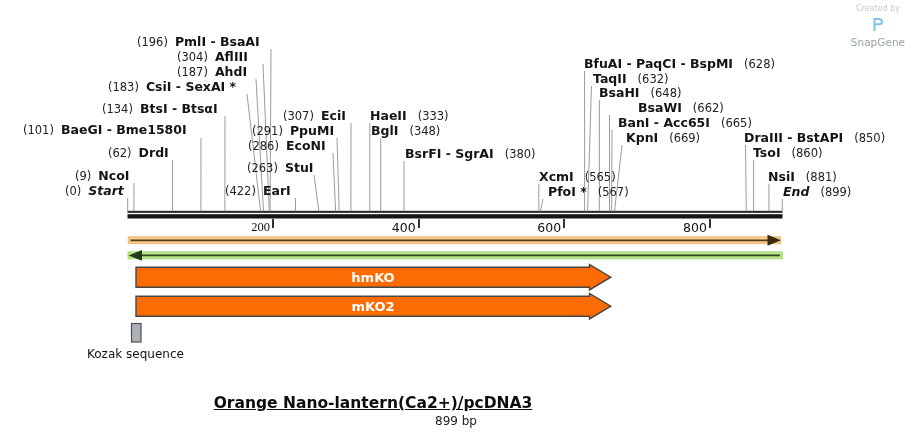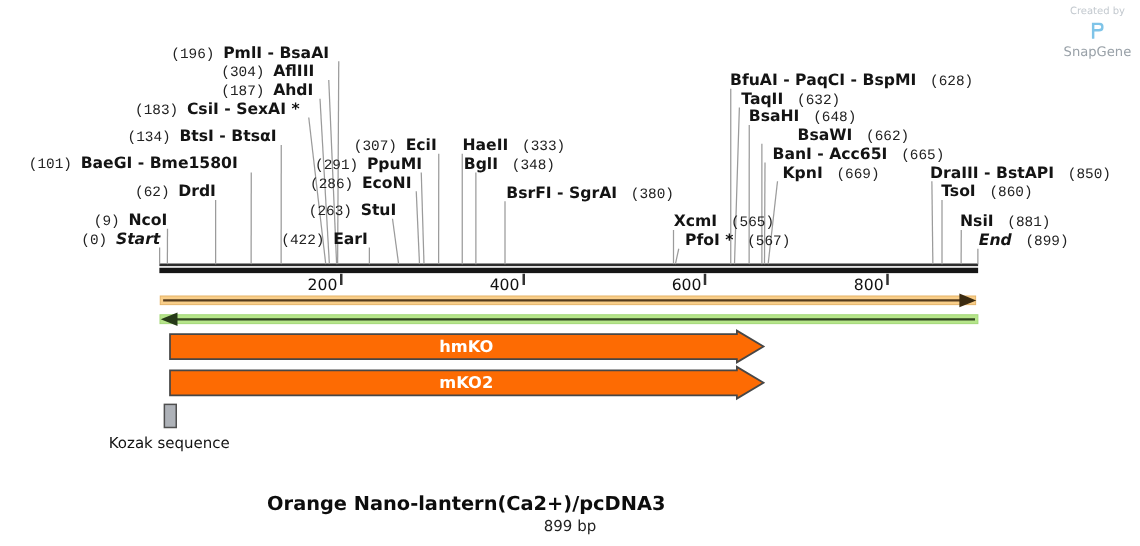--- a/index.html
+++ b/index.html
@@ -1,38 +1,38 @@
 <!DOCTYPE html>
 <html><head>
 <meta charset="utf-8">
 <style>
   html,body{margin:0;padding:0;background:#fff;}
   #stage{position:relative;width:912px;height:437px;background:#ffffff;overflow:hidden;
          font-family:"DejaVu Sans","Liberation Sans",sans-serif;color:#1a1a1a;}
   #map-svg{position:absolute;left:0;top:0;}
   .site{position:absolute;white-space:nowrap;line-height:14px;font-size:12.5px;color:#141414;cursor:default;}
   .site .name{font-weight:bold;font-size:12.5px;}
-  .site .pos{font-size:11.5px;color:#222;font-family:Liberation Mono, monospace;}
+  .site .pos{font-size:11.5px;color:#222;}
   .site.left .pos{margin-right:7px;}
   .site.right .name{margin-right:11px;}
   .site.italic .name{font-style:italic;}
   .leader{stroke:#9b9b9b;stroke-width:1;}
   .tick{position:absolute;top:219px;width:2px;height:9px;background:#333;}
   .tick-label{position:absolute;top:220px;width:40px;text-align:right;font-size:12.5px;color:#111;}
   .seq-top{fill:#2d2d2d;} .seq-body{fill:#161616;}
   .fwd-rect{stroke:#E5B468;stroke-width:0.8;}
   .fwd-core{stroke:#553B1D;stroke-width:1.8;}
   .fwd-head{stroke:none;}
   .rev-rect{stroke:#A3D877;stroke-width:0.8;}
   .rev-core{stroke:#2F451F;stroke-width:1.8;}
   .cds{stroke:#474747;stroke-width:1.4;}
   .cds-label{font-family:"DejaVu Sans","Liberation Sans",sans-serif;font-weight:bold;font-size:13px;fill:#ffffff;}
   .kozak-rect{stroke:#4F4F4F;stroke-width:1.2;}
   .kozak-label{position:absolute;left:87px;top:347px;font-size:12px;color:#111;}
-  .title{position:absolute;left:0;top:394px;width:746px;text-align:center;font-weight:bold;font-size:15.5px;color:#0d0d0d;}
+  .title{position:absolute;left:0;top:394px;width:746px;text-align:center;font-weight:bold;font-size:15.5px;color:#0d0d0d;text-decoration:underline;}
   .subtitle{position:absolute;left:0;top:414px;width:912px;text-align:center;font-size:12px;color:#222;}
   .credit{position:absolute;top:4px;right:7px;display:flex;align-items:center;gap:5px;flex-direction:column;}
   .credit .by{font-size:8px;color:#c3c9cf;}
   .credit .brand{font-size:10.5px;color:#99a1a8;font-weight:500;}
 </style>
 </head>
 <body>
 
 <div id="stage">
 
@@ -130,21 +130,21 @@
       <div class="site right" style="left: 618px; top: 116px;"><span class="name">BanI - Acc65I</span><span class="pos">(665)</span></div>
       <div class="site right" style="left: 626px; top: 131px;"><span class="name">KpnI</span><span class="pos">(669)</span></div>
       <div class="site right" style="left: 744px; top: 131px;"><span class="name">DraIII - BstAPI</span><span class="pos">(850)</span></div>
       <div class="site right" style="left: 753px; top: 146px;"><span class="name">TsoI</span><span class="pos">(860)</span></div>
       <div class="site right" style="left: 768px; top: 170px;"><span class="name">NsiI</span><span class="pos">(881)</span></div>
       <div class="site right italic" style="left: 783px; top: 185px;"><span class="name">End</span><span class="pos">(899)</span></div>
     </div>
 
   <div id="ruler-layer">
       <div class="tick" style="left: 271.9px;"></div>
-      <div class="tick-label" style="left: 229.9px;">200</div>
+      <div class="tick-label" style="left: 229.9px; font-family: Liberation Serif, serif;">200</div>
       <div class="tick" style="left: 417.6px;"></div>
       <div class="tick-label" style="left: 375.6px;">400</div>
       <div class="tick" style="left: 563.2px;"></div>
       <div class="tick-label" style="left: 521.2px;">600</div>
       <div class="tick" style="left: 708.9px;"></div>
       <div class="tick-label" style="left: 666.9px;">800</div>
     </div>
 
   <div class="kozak-label">Kozak sequence</div>
 

